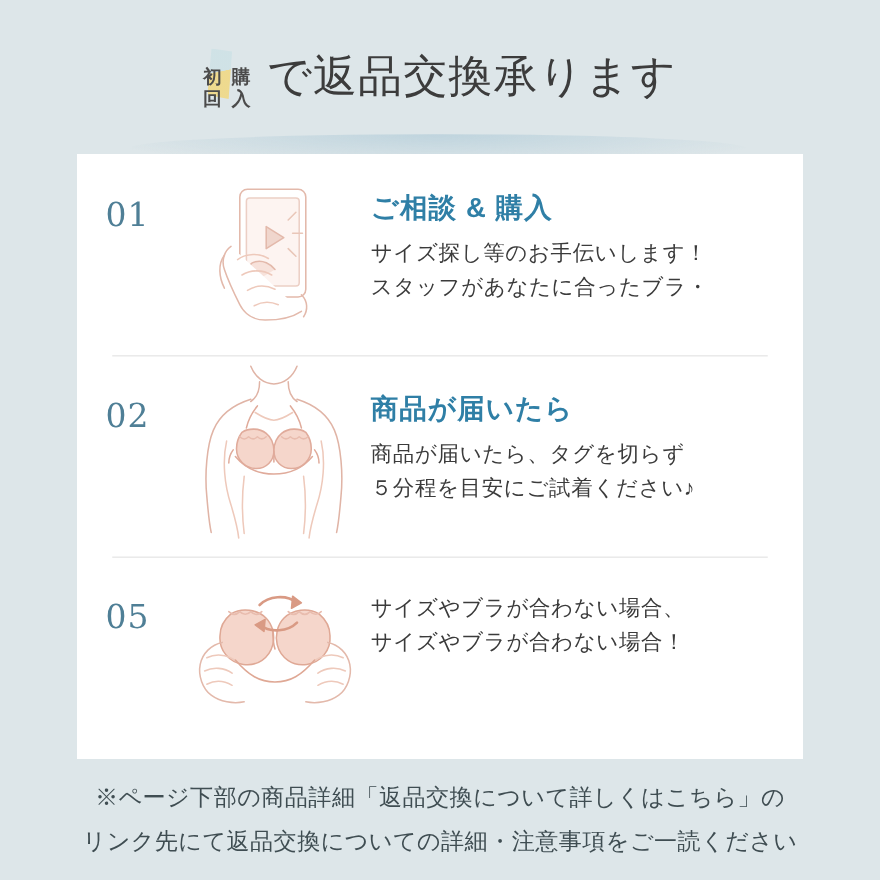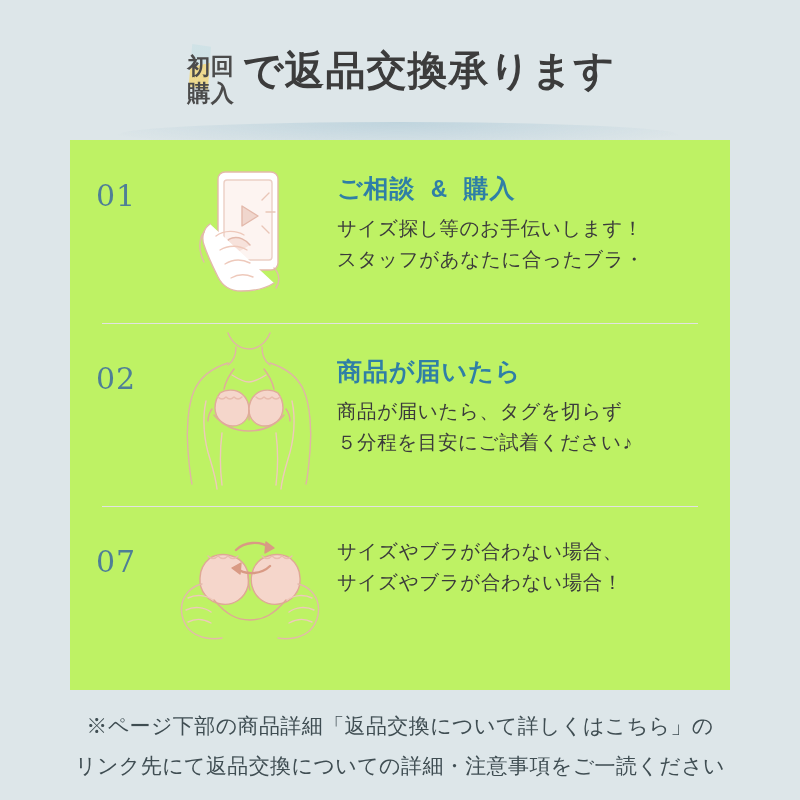--- a/index.html
+++ b/index.html
@@ -31,28 +31,28 @@
   }
   .header-inner {
     display: flex;
     align-items: center;
     justify-content: center;
     height: 100px;
   }
   .badge {
     position: relative;
     display: flex;
-    flex-direction: column;
+    flex-direction: row;
     justify-content: center;
     align-items: center;
     width: 52px;
     height: 60px;
     margin-right: 6px;
     color: #4b4b4b;
-    font-size: 23px;
+    font-size: 17px;
     line-height: 1.18;
     letter-spacing: 0.5px;
     font-weight: 700;
     z-index: 2;
   }
   .badge-brush {
     position: absolute;
     left: 4px;
     top: -6px;
     width: 26px;
@@ -69,21 +69,21 @@
     font-size: 58px;
     font-weight: 700;
     color: #3c3c3c;
     line-height: 1;
     letter-spacing: 2px;
     margin: 0 2px 6px 2px;
   }
   .hero-rest {
     font-family: "DejaVu Serif", serif;
     font-size: 40px;
-    font-weight: 700;
+    font-weight: 400;
     color: #3c3c3c;
     letter-spacing: 1px;
     line-height: 1;
     margin-bottom: 20px;
   }
   .hero-underline {
     position: absolute;
     left: 118px;
     top: 92px;
     width: 560px;
@@ -93,21 +93,21 @@
     border-radius: 50%;
   }
 
   
   .card {
     position: absolute;
     left: 70px;
     top: 140px;
     width: 660px;
     height: 550px;
-    background: #bef264;
+    background: #ffffff;
   }
   .step {
     position: relative;
     display: flex;
     align-items: flex-start;
     height: 183px;
     box-sizing: border-box;
     padding: 0;
   }
   .step + .step::before {
@@ -131,21 +131,20 @@
   }
   .step-art {
     width: 175px;
     flex: 0 0 175px;
     height: 183px;
     position: relative;
   }
   .step-text {
     flex: 1 1 auto;
     padding-top: 32px;
-    font-family: Liberation Mono, monospace;
   }
   .step-title {
     font-size: 25px;
     font-weight: 700;
     color: #2f7fa6;
     letter-spacing: 1px;
     margin-bottom: 10px;
     display: inline-block;
     vertical-align: middle;
   }
@@ -269,21 +268,21 @@
       <div class="step-text">
         <div>
           <span class="step-title">商品が届いたら</span>
         </div>
         <div class="step-line">商品が届いたら、タグを切らず</div>
         <div class="step-line">５分程を目安にご試着ください♪</div>
       </div>
     </div>
 
     <div class="step">
-      <div class="step-num">07</div>
+      <div class="step-num">05</div>
       <div class="step-art">
         <svg width="175" height="183" viewBox="0 0 175 183" aria-hidden="true">
           <g fill="none" stroke="#e3b9ab" stroke-width="1.4" stroke-linecap="round" stroke-linejoin="round">
 
             <path d="M48 52 c10 -6 24 -4 32 4 c6 6 8 16 6 24 c-3 12 -14 20 -27 18 c-13 -2 -22 -13 -21 -26 c0 -8 4 -15 10 -20 z" fill="#f5d6cb" stroke="#dfa895"></path>
             <path d="M128 52 c-10 -6 -24 -4 -32 4 c-6 6 -8 16 -6 24 c3 12 14 20 27 18 c13 -2 22 -13 21 -26 c0 -8 -4 -15 -10 -20 z" fill="#f5d6cb" stroke="#dfa895"></path>
             <path d="M86 66 c0 6 0 12 2 18" stroke="#dfa895"></path>
 
             <path d="M46 50 q5 5 10 0 q5 5 10 0 q5 5 10 0" stroke="#e8bcae"></path>
             <path d="M100 50 q5 5 10 0 q5 5 10 0 q5 5 10 0" stroke="#e8bcae"></path>

